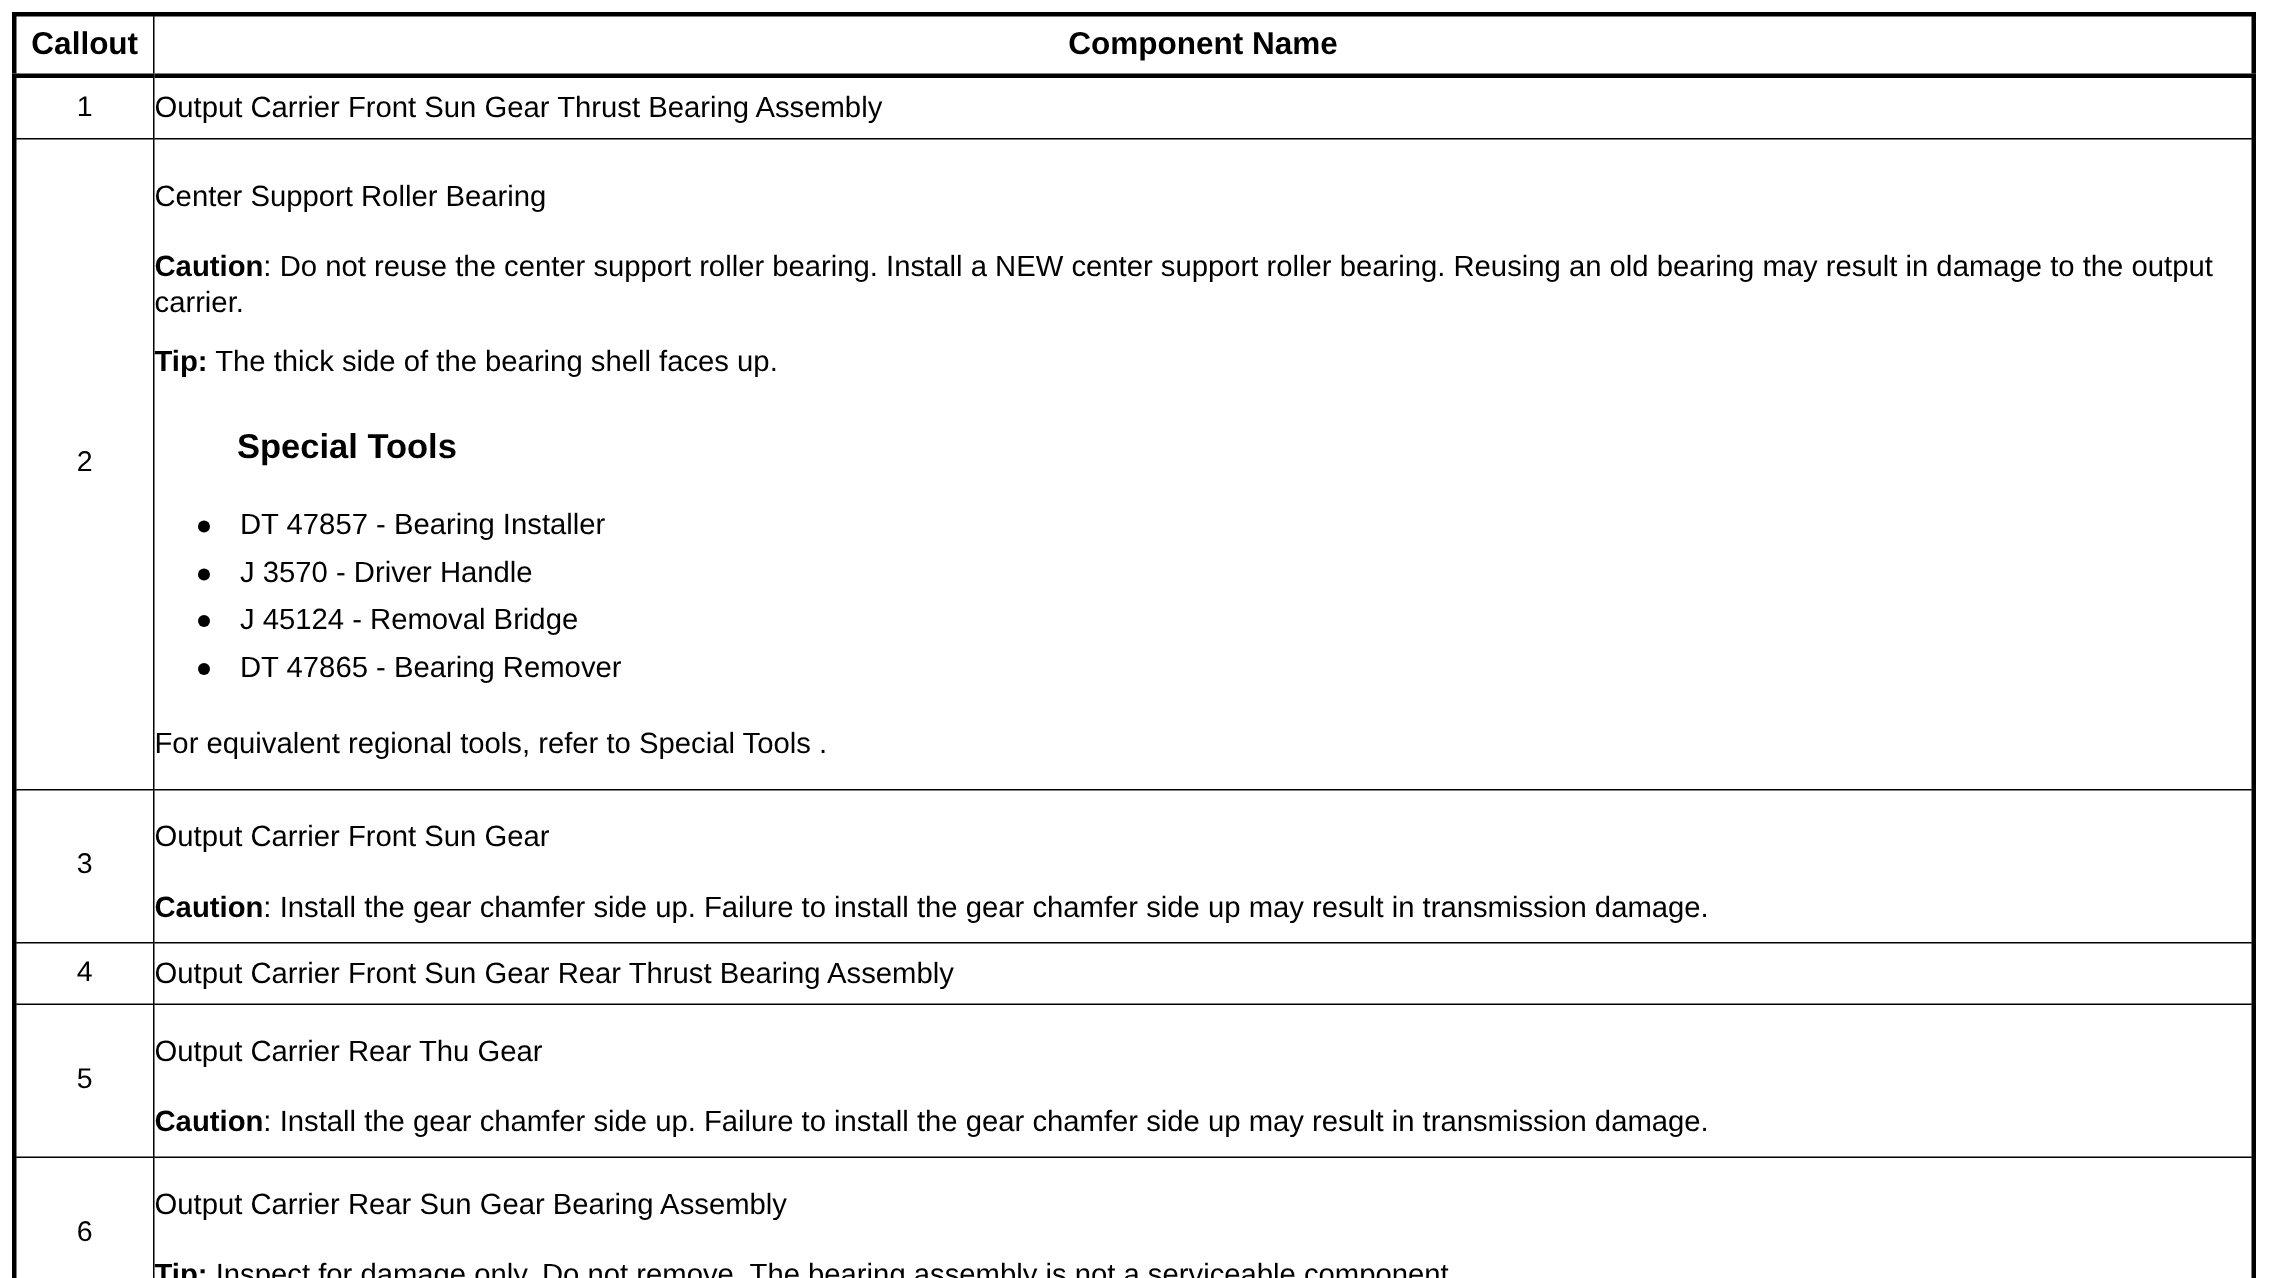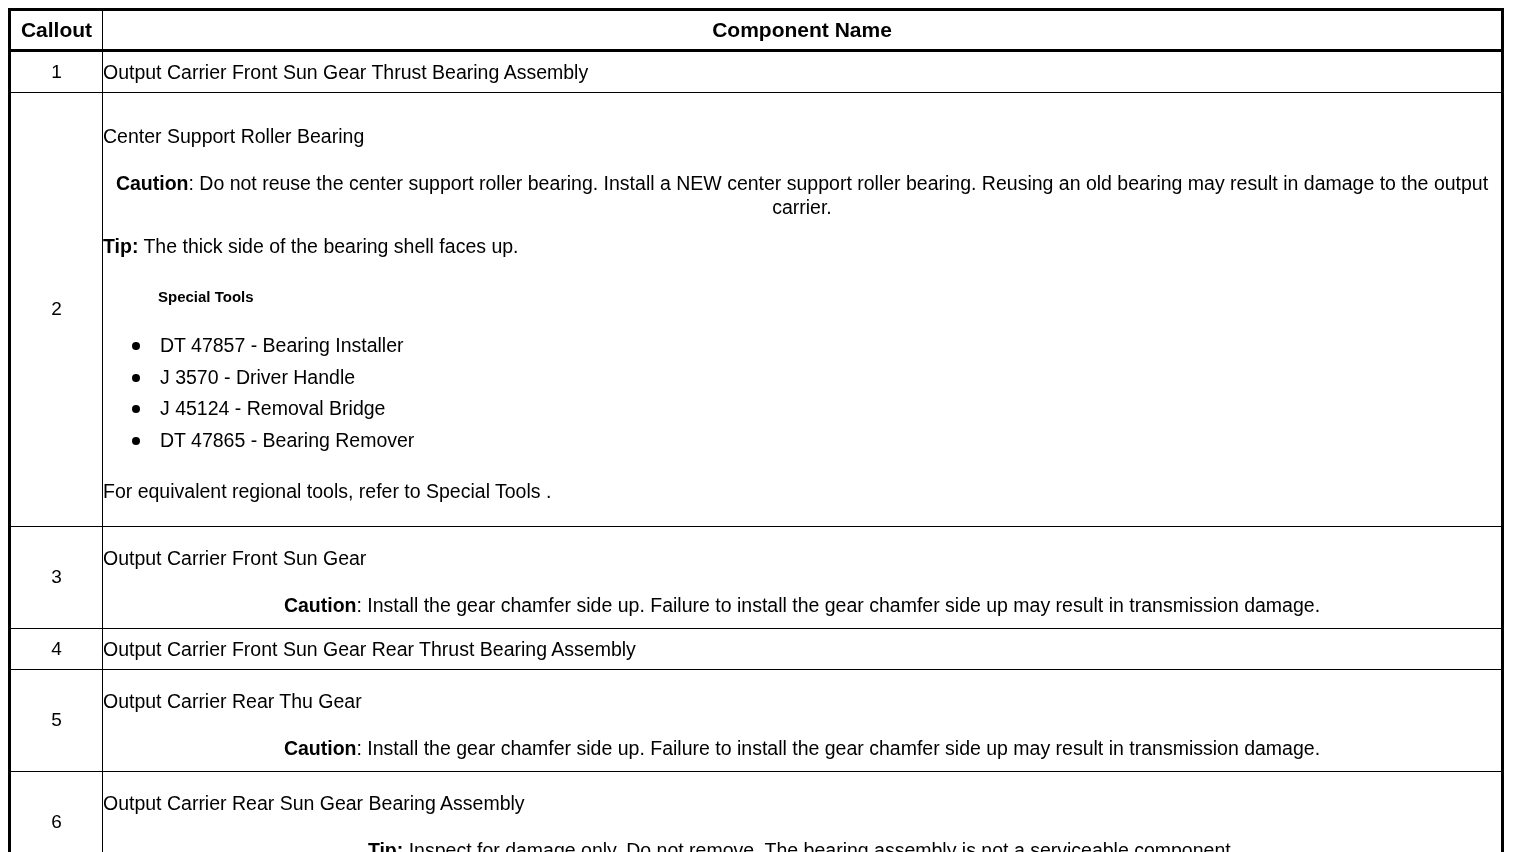--- a/index.html
+++ b/index.html
@@ -73,31 +73,30 @@
     padding: 7px 8px 9px 11px;
     vertical-align: top;
   }
 
   .line {
     margin: 0;
     white-space: normal;
   }
   .line.gap-before {
     margin-top: 22px;
-    text-align: center;
   }
   .line.tight {
     margin-top: 14px;
   }
 
   b.lbl { font-weight: bold; }
 
   .tools-heading {
     font-weight: bold;
-    font-size: 15px;
+    font-size: 23px;
     margin: 30px 16px 0 55px;
   }
 
   ul.tools-list {
     list-style: none;
     margin: 25px 0 0 0;
     padding: 0;
   }
   ul.tools-list li {
     position: relative;

